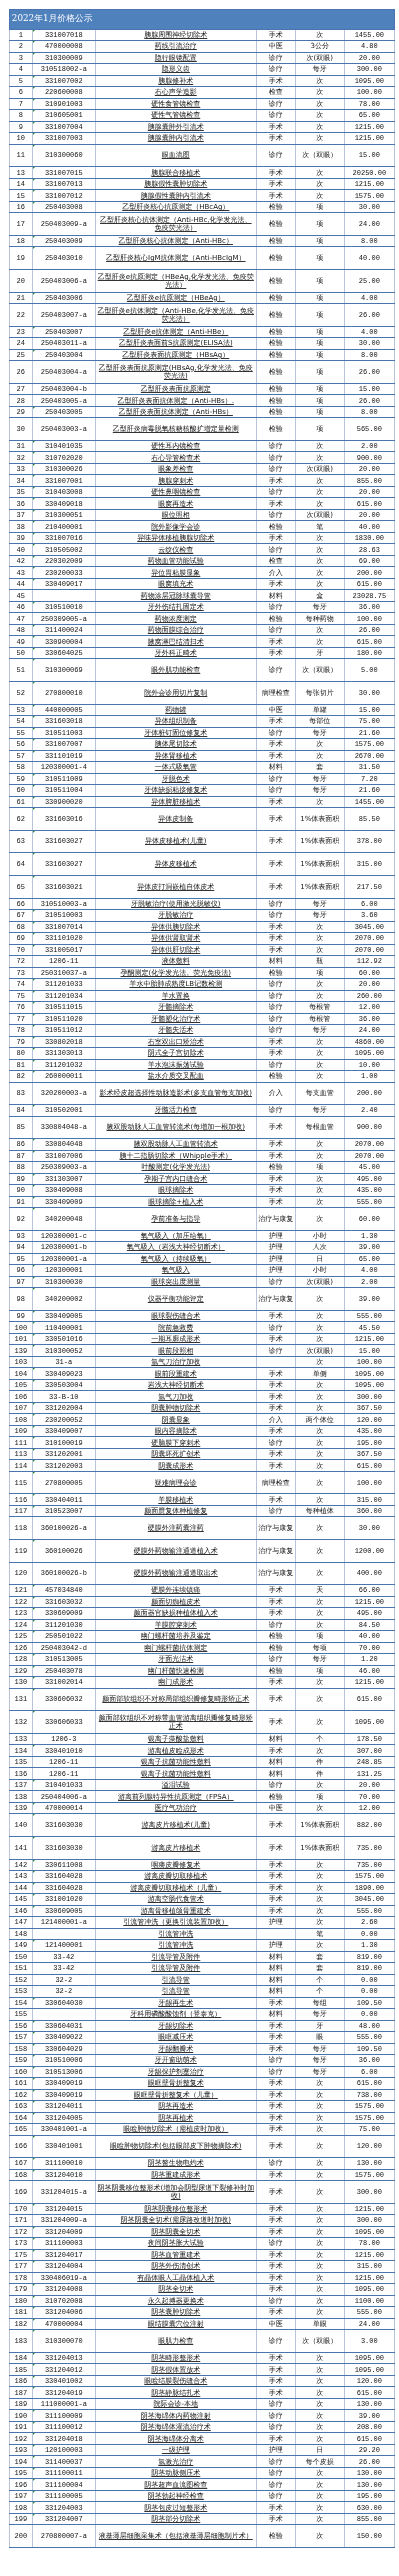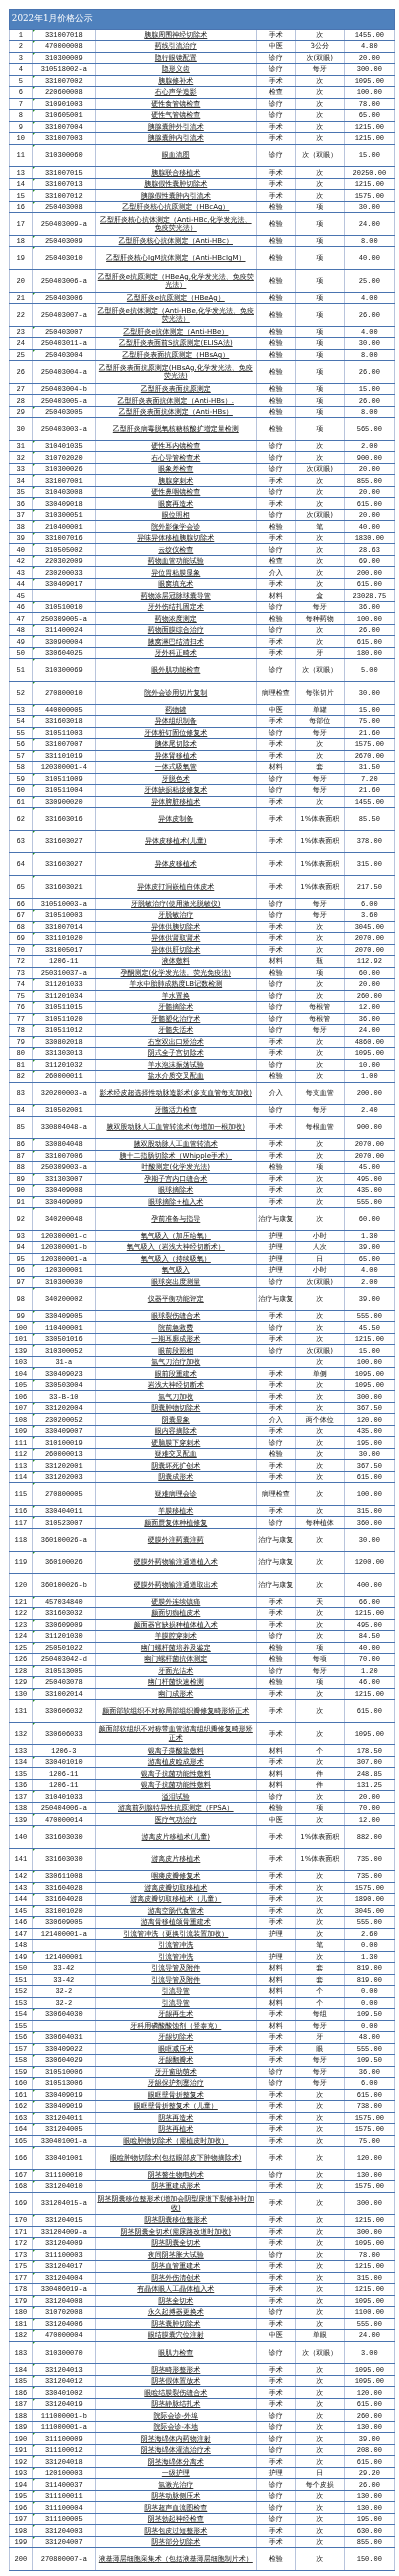--- a/index.html
+++ b/index.html
@@ -883,28 +883,20 @@
         </tr>
         <tr>
           <td class="no">111</td>
           <td class="code flag">310100019</td>
           <td class="name">硬脑膜下穿刺术</td>
           <td class="cat">诊疗</td>
           <td class="unit">次</td>
           <td class="price">195.00</td>
         </tr>
         <tr>
-          <td class="no">112</td>
-          <td class="code flag">260000013</td>
-          <td class="name">疑难交叉配血</td>
-          <td class="cat">检验</td>
-          <td class="unit">次</td>
-          <td class="price">30.00</td>
-        </tr>
-        <tr>
           <td class="no">113</td>
           <td class="code flag">331202001</td>
           <td class="name">阴囊坏死扩创术</td>
           <td class="cat">手术</td>
           <td class="unit">次</td>
           <td class="price">367.50</td>
         </tr>
         <tr>
           <td class="no">114</td>
           <td class="code flag">331202003</td>
@@ -1467,28 +1459,20 @@
         </tr>
         <tr>
           <td class="no">187</td>
           <td class="code flag">331204019</td>
           <td class="name">阴茎静脉结扎术</td>
           <td class="cat">手术</td>
           <td class="unit">次</td>
           <td class="price">615.00</td>
         </tr>
         <tr>
-          <td class="no">188</td>
-          <td class="code">111000001-b</td>
-          <td class="name">院际会诊-外埠</td>
-          <td class="cat">诊疗</td>
-          <td class="unit">次</td>
-          <td class="price">260.00</td>
-        </tr>
-        <tr>
           <td class="no">189</td>
           <td class="code">111000001-a</td>
           <td class="name">院际会诊-本地</td>
           <td class="cat">诊疗</td>
           <td class="unit">次</td>
           <td class="price">130.00</td>
         </tr>
         <tr>
           <td class="no">190</td>
           <td class="code flag">311100009</td>

